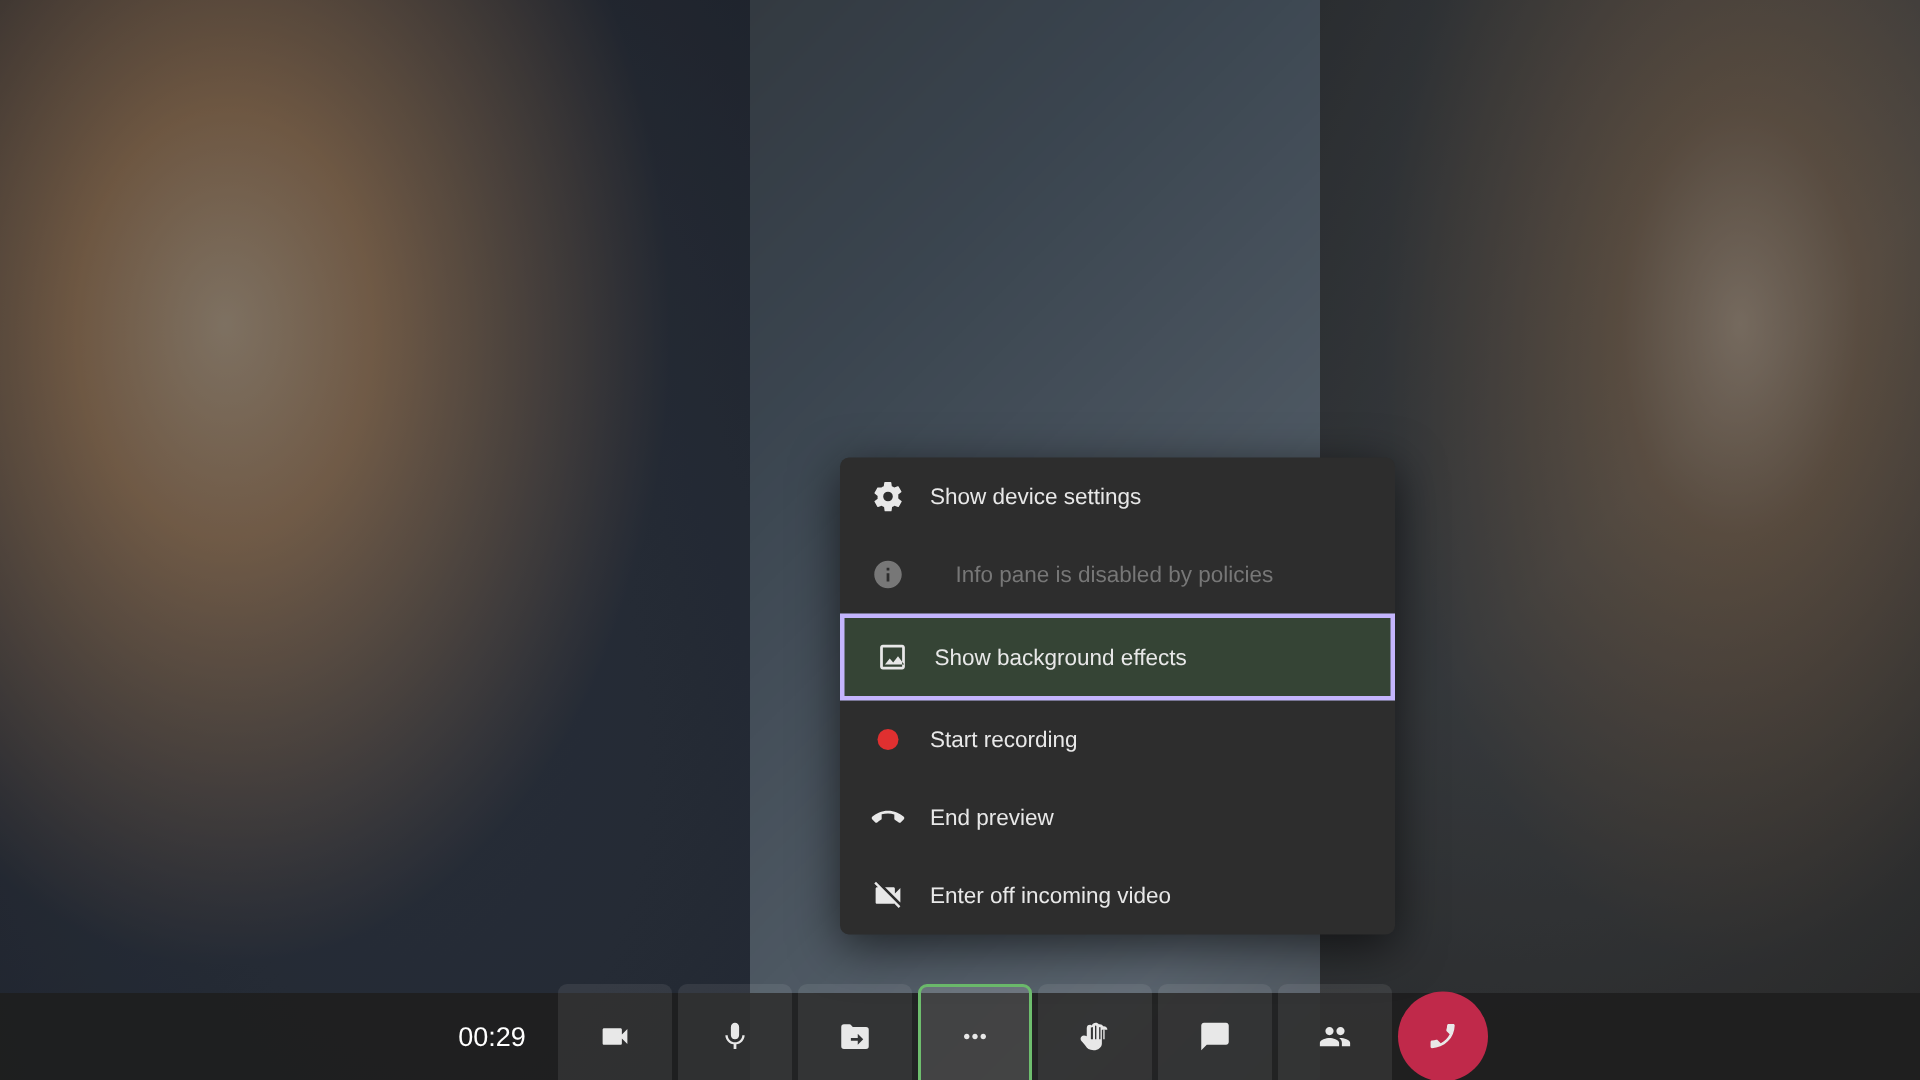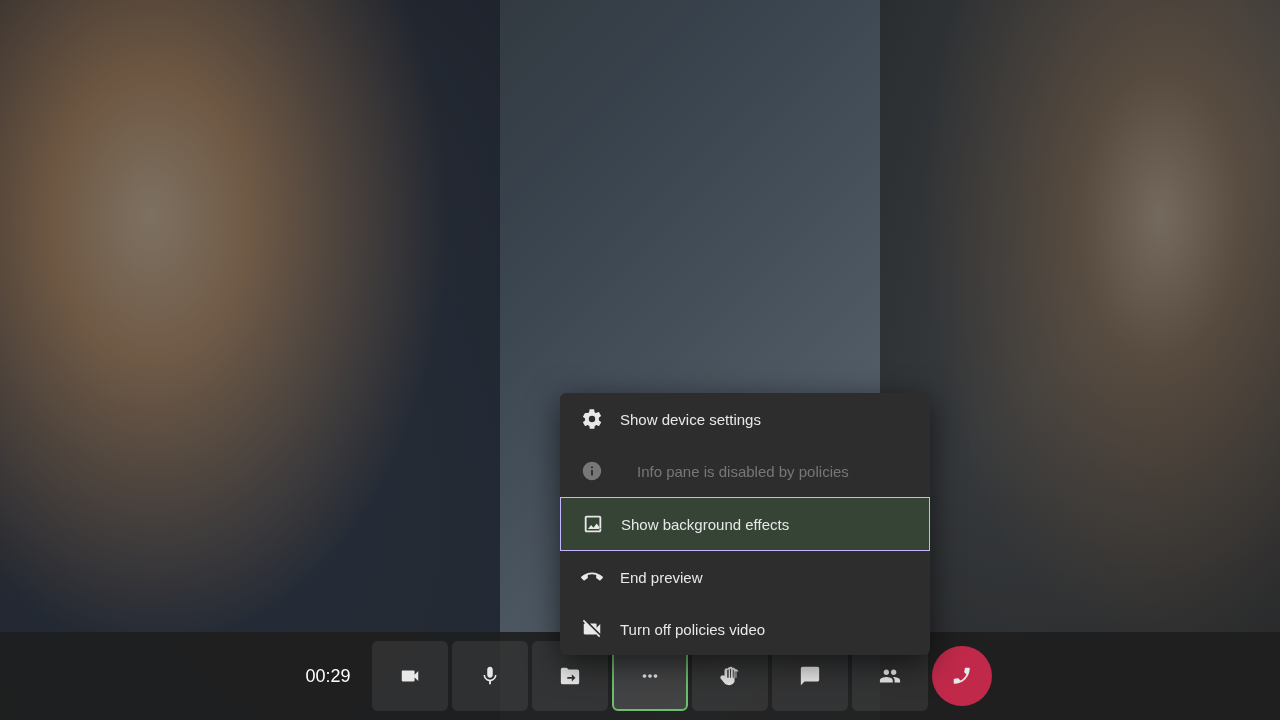--- a/index.html
+++ b/index.html
@@ -49,21 +49,21 @@
       inset: 0;
       background: rgba(0,0,0,0.35);
     }
 
     
     .toolbar {
       position: absolute;
       bottom: 0;
       left: 0;
       right: 0;
-      height: 88px;
+      height: 58px;
       background: rgba(30, 30, 30, 0.92);
       display: flex;
       align-items: center;
       justify-content: center;
       gap: 4px;
       z-index: 10;
     }
 
     .toolbar-btn {
       width: 76px;
@@ -99,21 +99,21 @@
       font-size: 18px;
       font-weight: 300;
       width: 80px;
       text-align: center;
     }
 
     
     .context-menu {
       position: absolute;
       right: 350px;
-      bottom: 65px;
+      bottom: 97px;
       width: 370px;
       background: #2d2d2d;
       border-radius: 6px;
       overflow: hidden;
       z-index: 20;
       box-shadow: 0 8px 32px rgba(0,0,0,0.6);
     }
 
     .menu-item {
       display: flex;
@@ -122,21 +122,21 @@
       padding: 14px 20px;
       color: #e8e8e8;
       font-size: 15px;
       font-weight: 400;
       cursor: pointer;
       min-height: 52px;
     }
 
     .menu-item.highlighted {
       background: rgba(100, 200, 100, 0.15);
-      border: 1px solid #c4b5fd;
+      border: 3px solid #c4b5fd;
     }
 
     .menu-item.disabled {
       color: #777;
       cursor: default;
       gap: 33px;
     }
 
     .menu-icon {
       width: 24px;
@@ -199,37 +199,43 @@
     <div class="menu-icon">
       <svg viewBox="0 0 24 24" xmlns="http://www.w3.org/2000/svg">
         <path d="M19 3H5c-1.1 0-2 .9-2 2v14c0 1.1.9 2 2 2h14c1.1 0 2-.9 2-2V5c0-1.1-.9-2-2-2zm0 16H5V5h14v14zM6.5 17.5l3.5-4.5 2.5 3 3.5-4.5 4.5 6H6.5z"></path>
       </svg>
     </div>
     <span>Show background effects</span>
   </div>
 
 
 
+  <div class="menu-item">
+    <div class="menu-icon">
+      <div class="record-dot"></div>
+    </div>
+    <span>Start recording</span>
+  </div>
 
   <div class="menu-item">
     <div class="menu-icon">
       <svg viewBox="0 0 24 24" xmlns="http://www.w3.org/2000/svg">
         <path d="M12 9c-1.6 0-3.15.25-4.6.72v3.1c0 .39-.23.74-.56.9-.98.49-1.87 1.12-2.66 1.85-.18.18-.43.28-.7.28-.28 0-.53-.11-.71-.29L.29 13.08c-.18-.17-.29-.42-.29-.7 0-.28.11-.53.29-.71C3.34 8.78 7.46 7 12 7s8.66 1.78 11.71 4.67c.18.18.29.43.29.71 0 .28-.11.53-.29.71l-2.48 2.48c-.18.18-.43.29-.71.29-.27 0-.52-.11-.7-.28-.79-.74-1.69-1.36-2.67-1.85-.33-.16-.56-.5-.56-.9v-3.1C15.15 9.25 13.6 9 12 9z"></path>
       </svg>
     </div>
     <span>End preview</span>
   </div>
 
   <div class="menu-item">
     <div class="menu-icon">
       <svg viewBox="0 0 24 24" xmlns="http://www.w3.org/2000/svg">
         <path d="M21 6.5l-4 4V7c0-.55-.45-1-1-1H9.82L21 17.18V6.5zM3.27 2L2 3.27 4.73 6H4c-.55 0-1 .45-1 1v10c0 .55.45 1 1 1h12c.21 0 .39-.08.54-.18L19.73 21 21 19.73 3.27 2z"></path>
       </svg>
     </div>
-    <span>Turn off policies video</span>
+    <span>Enter off incoming video</span>
   </div>
 
 </div>
 
 <div class="toolbar">
 
   <div class="toolbar-timer">
     <span>00:29</span>
   </div>
 

